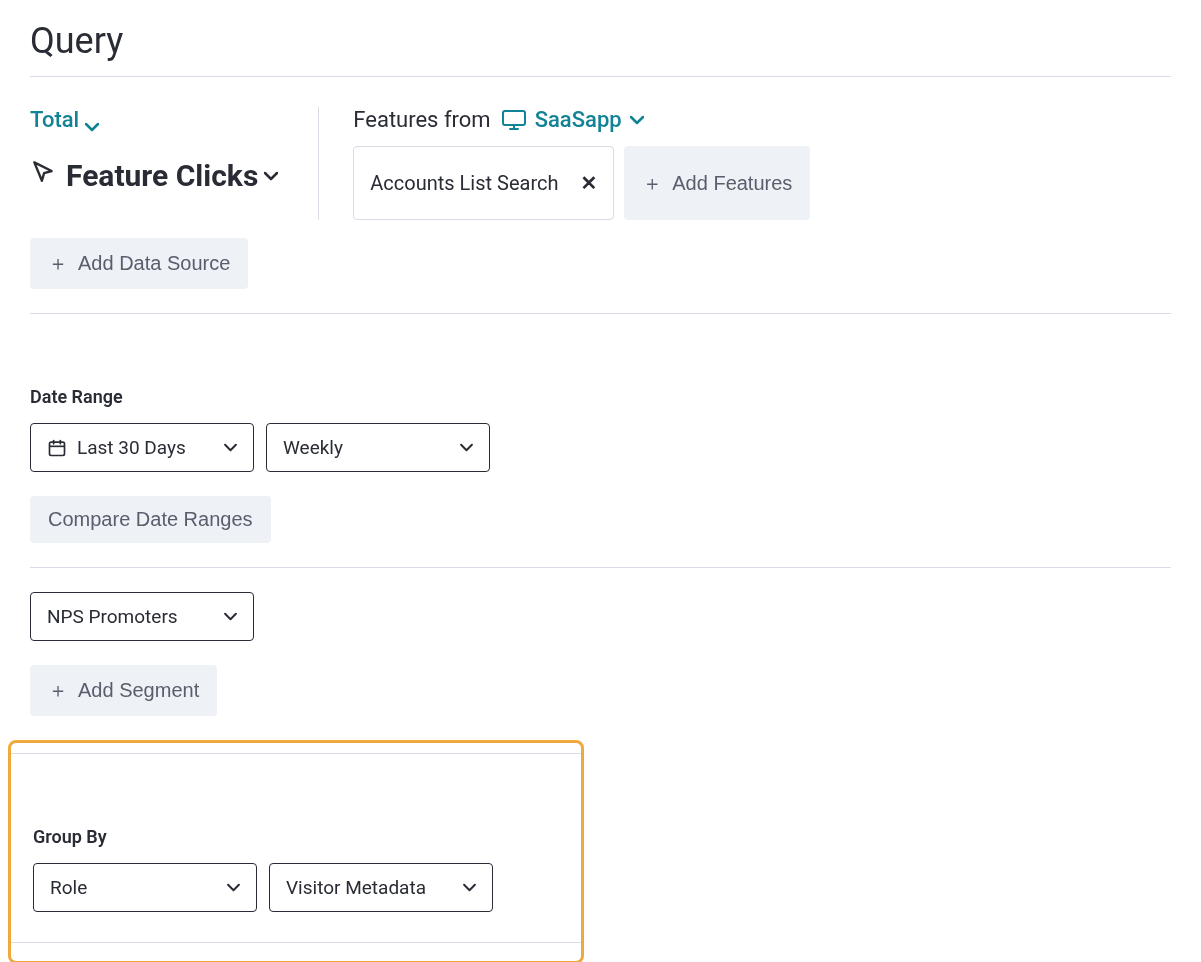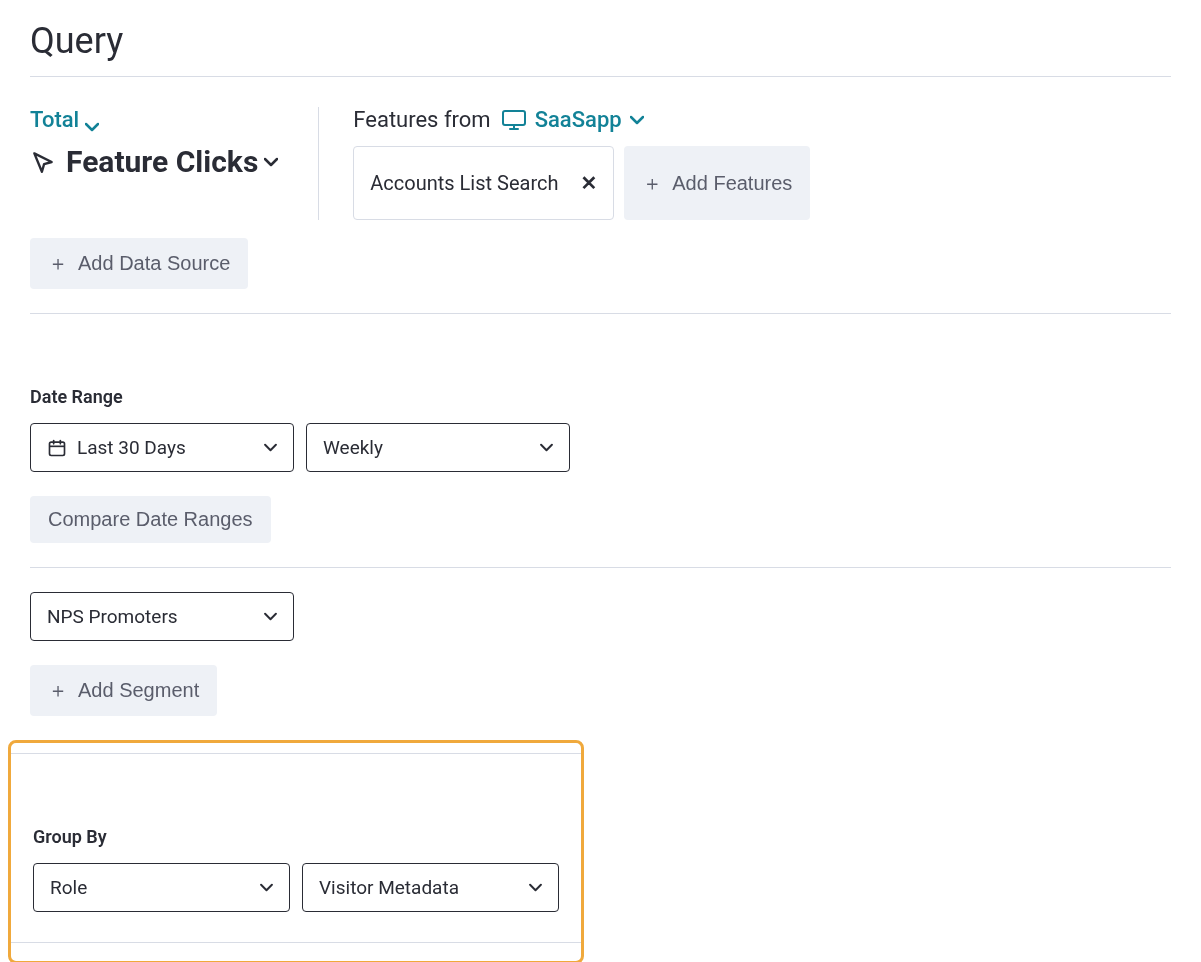--- a/index.html
+++ b/index.html
@@ -37,23 +37,22 @@
     color: #128297;
     font-size: 22px;
     font-weight: 500;
     display: inline-flex;
     align-items: flex-end;
     gap: 6px;
     cursor: pointer;
   }
   .metric-row {
     display: flex;
-    align-items: center;
-    gap: 10px;
-    margin-top: 12px;
+    gap: 10px;
+    margin-top: 26px;
   }
   .metric-title {
     font-size: 30px;
     font-weight: 700;
     color: #2A2C35;
     display: inline-flex;
     align-items: center;
     gap: 6px;
   }
   .right-block {
@@ -130,21 +129,21 @@
   .selects-row {
     display: flex;
     gap: 12px;
   }
   .select {
     border: 1.5px solid #2A2C35;
     border-radius: 4px;
     padding: 12px 16px;
     font-size: 19px;
     color: #2A2C35;
-    width: 264px;
+    width: 224px;
     display: inline-flex;
     align-items: center;
     justify-content: space-between;
     cursor: pointer;
     background: #fff;
   }
   .select .left {
     display: inline-flex;
     align-items: center;
     gap: 10px;

